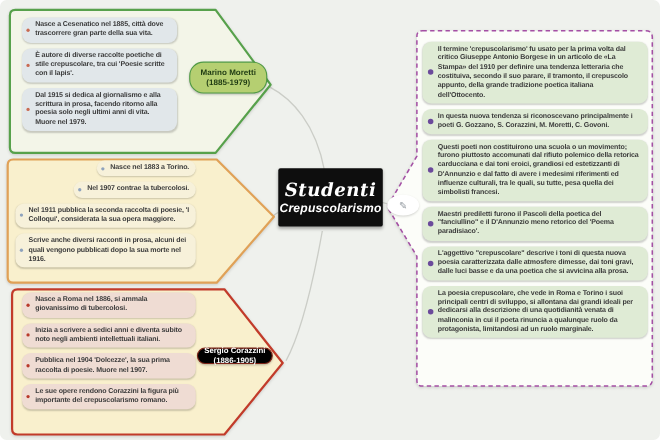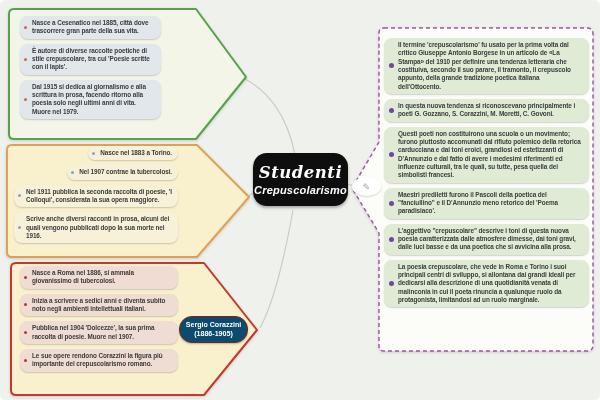--- a/index.html
+++ b/index.html
@@ -40,25 +40,25 @@
 
   .node{
     position:absolute;box-sizing:border-box;display:flex;flex-direction:column;
     align-items:center;justify-content:center;text-align:center;
     border-radius:13px;font-weight:bold;
     box-shadow:0 1px 2px rgba(0,0,0,.25);
     line-height:1.15;
   }
   .node-moretti{left:172px;top:56px;width:71px;height:29px;background:#b5cf71;border:1.5px solid #4f9a44;color:#1e3a12;font-size:7.3px;}
   .node-gozzano{left:177px;top:185px;width:67px;height:26px;background:#e98f45;border:1.5px solid #c96a28;color:#40260a;font-size:7.1px;}
-  .node-corazzini{left:179px;top:316px;width:69px;height:27px;background:#0c4a6e;border:1.5px solid #7e2418;color:#fff;font-size:7.1px;}
+  .node-corazzini{left:179px;top:316px;width:69px;height:15px;background:#000000;border:1.5px solid #7e2418;color:#fff;font-size:7.1px;}
 
   .center-node{
     position:absolute;left:253px;top:153px;width:95px;height:53px;
-    background:#0e0e0e;border-radius:14px;color:#fff;
+    background:#0e0e0e;border-radius:2px;color:#fff;
     display:flex;flex-direction:column;align-items:center;justify-content:center;gap:2px;
     box-shadow:0 2px 3px rgba(0,0,0,.3);
   }
   .center-title{font-family:"DejaVu Serif",serif;font-style:italic;font-weight:bold;font-size:16.5px;letter-spacing:.5px;}
   .center-sub{font-size:11px;font-weight:bold;font-style:italic;letter-spacing:.2px;}
 
   .edit-pill{
     position:absolute;left:352px;top:177px;width:29px;height:19px;
     background:#fff;border-radius:50%;
     display:flex;align-items:center;justify-content:center;
@@ -105,20 +105,24 @@
 
   <div class="stack" style="left:384px;top:38px;width:205px;">
     <div class="bubble bub-panel"><span class="dot"></span><span>Il termine 'crepuscolarismo' fu usato per la prima volta dal critico Giuseppe Antonio Borgese in un articolo de «La Stampa» del 1910 per definire una tendenza letteraria che costituiva, secondo il suo parare, il tramonto, il crepuscolo appunto, della grande tradizione poetica italiana dell'Ottocento.</span></div>
     <div class="bubble bub-panel"><span class="dot"></span><span>In questa nuova tendenza si riconoscevano principalmente i poeti G. Gozzano, S. Corazzini, M. Moretti, C. Govoni.</span></div>
     <div class="bubble bub-panel"><span class="dot"></span><span>Questi poeti non costituirono una scuola o un movimento; furono piuttosto accomunati dal rifiuto polemico della retorica carducciana e dai toni eroici, grandiosi ed estetizzanti di D'Annunzio e dal fatto di avere i medesimi riferimenti ed influenze culturali, tra le quali, su tutte, pesa quella dei simbolisti francesi.</span></div>
     <div class="bubble bub-panel"><span class="dot"></span><span>Maestri prediletti furono il Pascoli della poetica del "fanciullino" e il D'Annunzio meno retorico del 'Poema paradisiaco'.</span></div>
     <div class="bubble bub-panel"><span class="dot"></span><span>L'aggettivo "crepuscolare" descrive i toni di questa nuova poesia caratterizzata dalle atmosfere dimesse, dai toni gravi, dalle luci basse e da una poetica che si avvicina alla prosa.</span></div>
     <div class="bubble bub-panel"><span class="dot"></span><span>La poesia crepuscolare, che vede in Roma e Torino i suoi principali centri di sviluppo, si allontana dai grandi ideali per dedicarsi alla descrizione di una quotidianità venata di malinconia in cui il poeta rinuncia a qualunque ruolo da protagonista, limitandosi ad un ruolo marginale.</span></div>
   </div>
 
+  <div class="node node-moretti">
+    <div>Marino Moretti</div>
+    <div>(1885-1979)</div>
+  </div>
   <div class="node node-corazzini">
     <div>Sergio Corazzini</div>
     <div>(1886-1905)</div>
   </div>
 
   <div class="center-node">
     <div class="center-title">Studenti</div>
     <div class="center-sub">Crepuscolarismo</div>
   </div>
 

